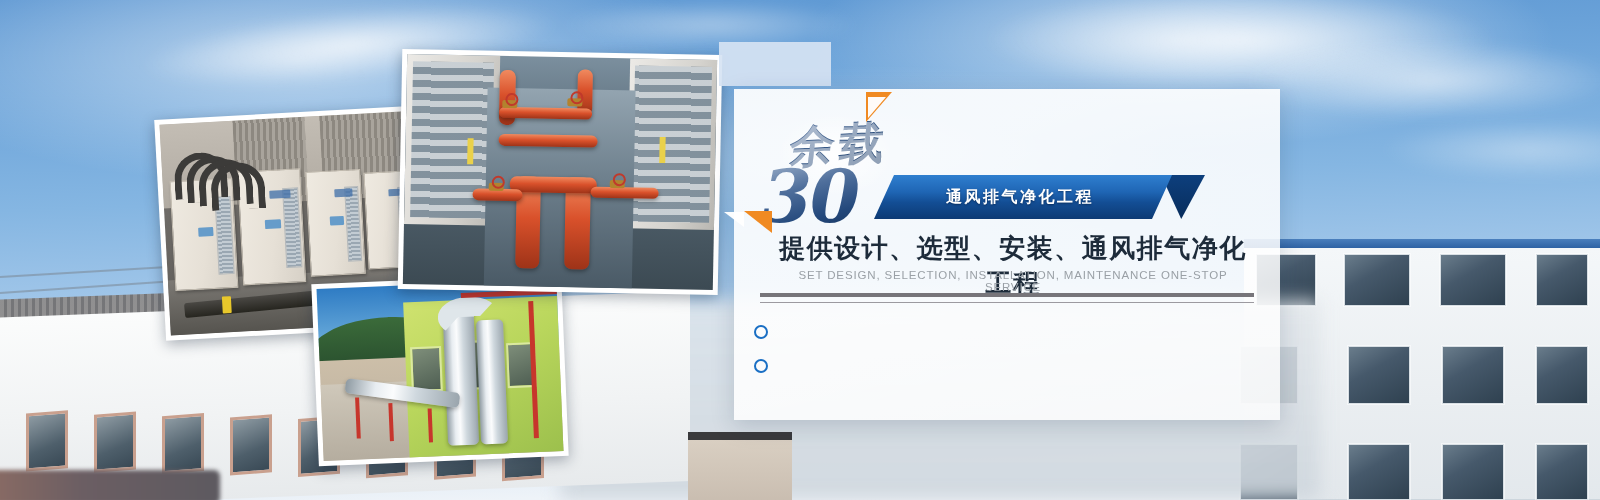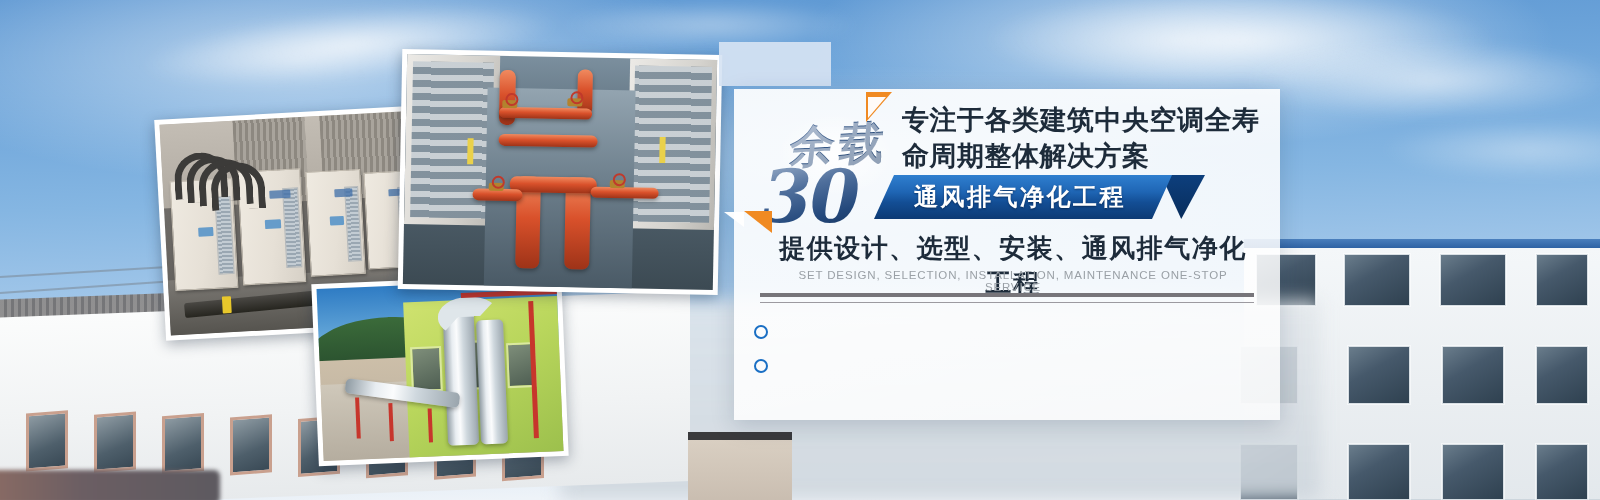--- a/index.html
+++ b/index.html
@@ -264,21 +264,21 @@
     clip-path:polygon(20px 0, 100% 0, calc(100% - 20px) 100%, 0 100%);
     box-shadow:0 4px 9px rgba(10,40,80,.35);
   }
   .ribbon .tail {
     position:absolute; right:-33px; top:0; width:44px; height:44px;
     background:linear-gradient(180deg,#0d3f7d,#082d5c);
     clip-path:polygon(0 0, 100% 0, 46% 100%);
   }
   .ribbon .label {
     position:absolute; inset:0; display:flex; align-items:center; justify-content:center;
-    font-size:24px; font-weight:700; color:#fff; letter-spacing:2.5px;
+    font-size:16px; font-weight:700; color:#fff; letter-spacing:2.5px;
     text-shadow:0 1px 2px rgba(0,20,50,.55);
     padding-right:6px;
   }
 
   .subtitle {
     position:absolute; left:36px; top:142px; width:486px;
     font-size:26px; font-weight:700; color:#1d2b3a; letter-spacing:1.5px;
     text-align:center; z-index:13;
   }
   .sub-en {
@@ -438,21 +438,20 @@
 
     <div class="arrow-tr"></div>
     <div class="arrow-bl"></div>
 
     <div class="years-wrap">
       <div class="years-glow"></div>
       <div class="yu-zai">余载</div>
       <div class="num20">30</div>
     </div>
 
-    <div class="headline">专注于各类建筑中央空调全寿命周期整体解决方案</div>
 
     <div class="ribbon">
       <div class="tail"></div>
       <div class="body"></div>
       <div class="label">通风排气净化工程</div>
     </div>
 
     <div class="subtitle">提供设计、选型、安装、通风排气净化工程</div>
     <div class="sub-en">SET DESIGN, SELECTION, INSTALLATION, MAINTENANCE ONE-STOP SERVICE</div>
 

